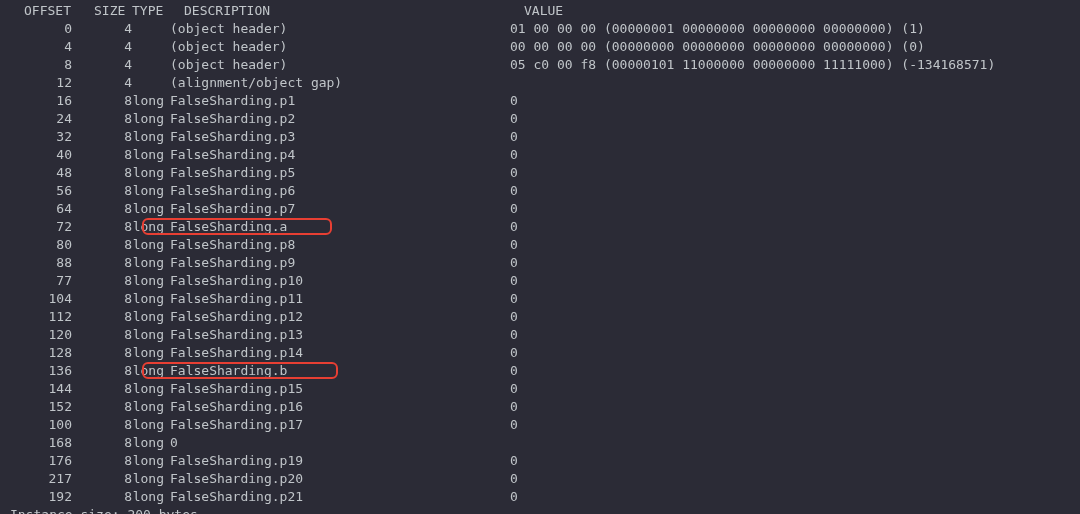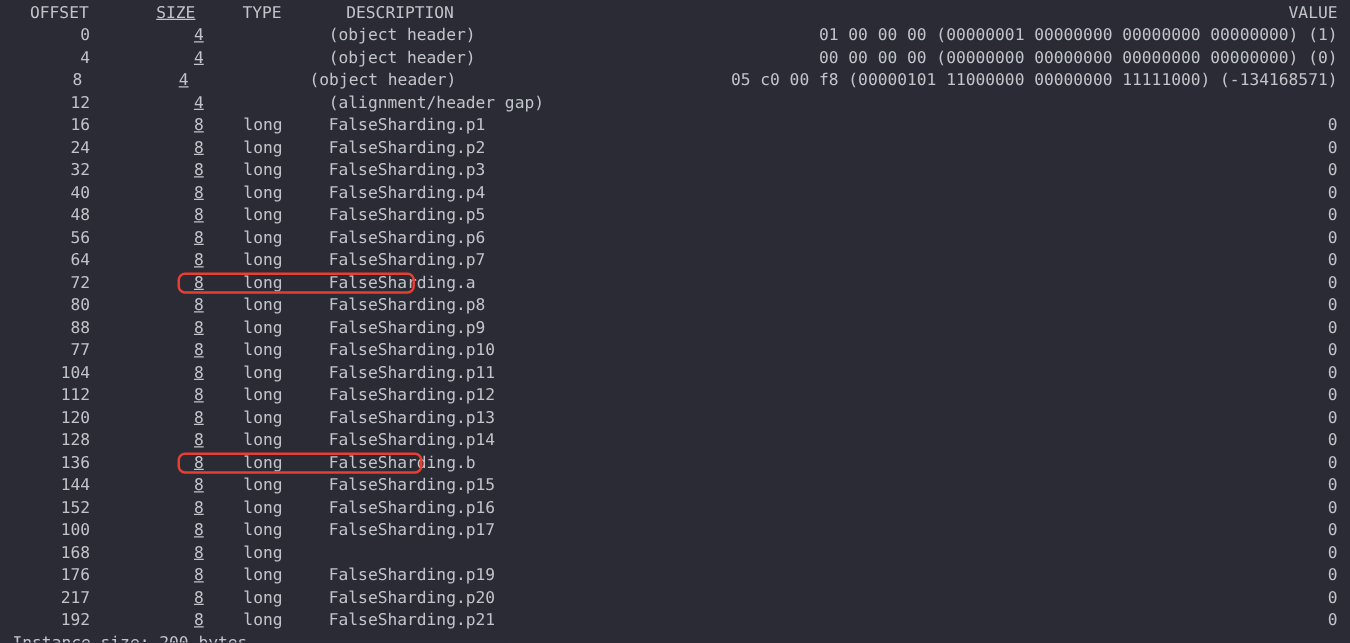--- a/index.html
+++ b/index.html
@@ -11,27 +11,26 @@
       line-height: 18px;
       width: 1080px;
       height: 514px;
       overflow: hidden;
     }
     .wrap { padding: 2px 10px; }
     .row {
       display: flex;
       white-space: pre;
       position: relative;
-      gap: 31px;
     }
     .col-off   { width: 62px; text-align: right; }
-    .col-size  { width: 60px; text-align: right; text-decoration: underline; }
+    .col-size  { width: 60px; text-align: right; }
     .col-type  { width: 38px; text-align: right; padding-right: 6px; }
     .col-desc  { width: 340px; text-align: left; }
-    .col-val   { flex: 1; text-align: right; }
+    .col-val   { flex: 1; text-align: left; }
     .hdr { color: #c0c5c9; }
     .hdr .col-off,
     .hdr .col-size { text-align: left; padding-left: 14px; width: 62px; }
     .hdr .col-size { padding-left: 22px; width: 60px; }
     .hdr .col-type { text-align: left; padding-right: 12px; padding-left: 0; width: 52px; text-align:left;}
     .hl {
       position: absolute;
       border: 2px solid #e83f33;
       border-radius: 6px;
       pointer-events: none;
@@ -50,21 +49,21 @@
     <span class="col-size">SIZE</span>
     <span class="col-type">TYPE</span>
     <span class="col-desc">DESCRIPTION</span>
     <span class="col-val">VALUE</span>
   </div>
 
   <div id="rows">
       <div class="row"><span class="col-off">0</span><span class="col-size">4</span><span class="col-type"></span><span class="col-desc">(object header)</span><span class="col-val">01 00 00 00 (00000001 00000000 00000000 00000000) (1)</span></div>
       <div class="row"><span class="col-off">4</span><span class="col-size">4</span><span class="col-type"></span><span class="col-desc">(object header)</span><span class="col-val">00 00 00 00 (00000000 00000000 00000000 00000000) (0)</span></div>
       <div class="row"><span class="col-off">8</span><span class="col-size">4</span><span class="col-type"></span><span class="col-desc">(object header)</span><span class="col-val">05 c0 00 f8 (00000101 11000000 00000000 11111000) (-134168571)</span></div>
-      <div class="row"><span class="col-off">12</span><span class="col-size">4</span><span class="col-type"></span><span class="col-desc">(alignment/header gap)</span><span class="col-val"></span></div>
+      <div class="row"><span class="col-off">12</span><span class="col-size">4</span><span class="col-type"></span><span class="col-desc">(alignment/object gap)</span><span class="col-val"></span></div>
       <div class="row"><span class="col-off">16</span><span class="col-size">8</span><span class="col-type">long</span><span class="col-desc">FalseSharding.p1</span><span class="col-val">0</span></div>
       <div class="row"><span class="col-off">24</span><span class="col-size">8</span><span class="col-type">long</span><span class="col-desc">FalseSharding.p2</span><span class="col-val">0</span></div>
       <div class="row"><span class="col-off">32</span><span class="col-size">8</span><span class="col-type">long</span><span class="col-desc">FalseSharding.p3</span><span class="col-val">0</span></div>
       <div class="row"><span class="col-off">40</span><span class="col-size">8</span><span class="col-type">long</span><span class="col-desc">FalseSharding.p4</span><span class="col-val">0</span></div>
       <div class="row"><span class="col-off">48</span><span class="col-size">8</span><span class="col-type">long</span><span class="col-desc">FalseSharding.p5</span><span class="col-val">0</span></div>
       <div class="row"><span class="col-off">56</span><span class="col-size">8</span><span class="col-type">long</span><span class="col-desc">FalseSharding.p6</span><span class="col-val">0</span></div>
       <div class="row"><span class="col-off">64</span><span class="col-size">8</span><span class="col-type">long</span><span class="col-desc">FalseSharding.p7</span><span class="col-val">0</span></div>
       <div class="row"><span class="col-off">72</span><span class="col-size">8</span><span class="col-type">long</span><span class="col-desc">FalseSharding.a</span><span class="col-val">0</span><div class="hl hl1"></div></div>
       <div class="row"><span class="col-off">80</span><span class="col-size">8</span><span class="col-type">long</span><span class="col-desc">FalseSharding.p8</span><span class="col-val">0</span></div>
       <div class="row"><span class="col-off">88</span><span class="col-size">8</span><span class="col-type">long</span><span class="col-desc">FalseSharding.p9</span><span class="col-val">0</span></div>

